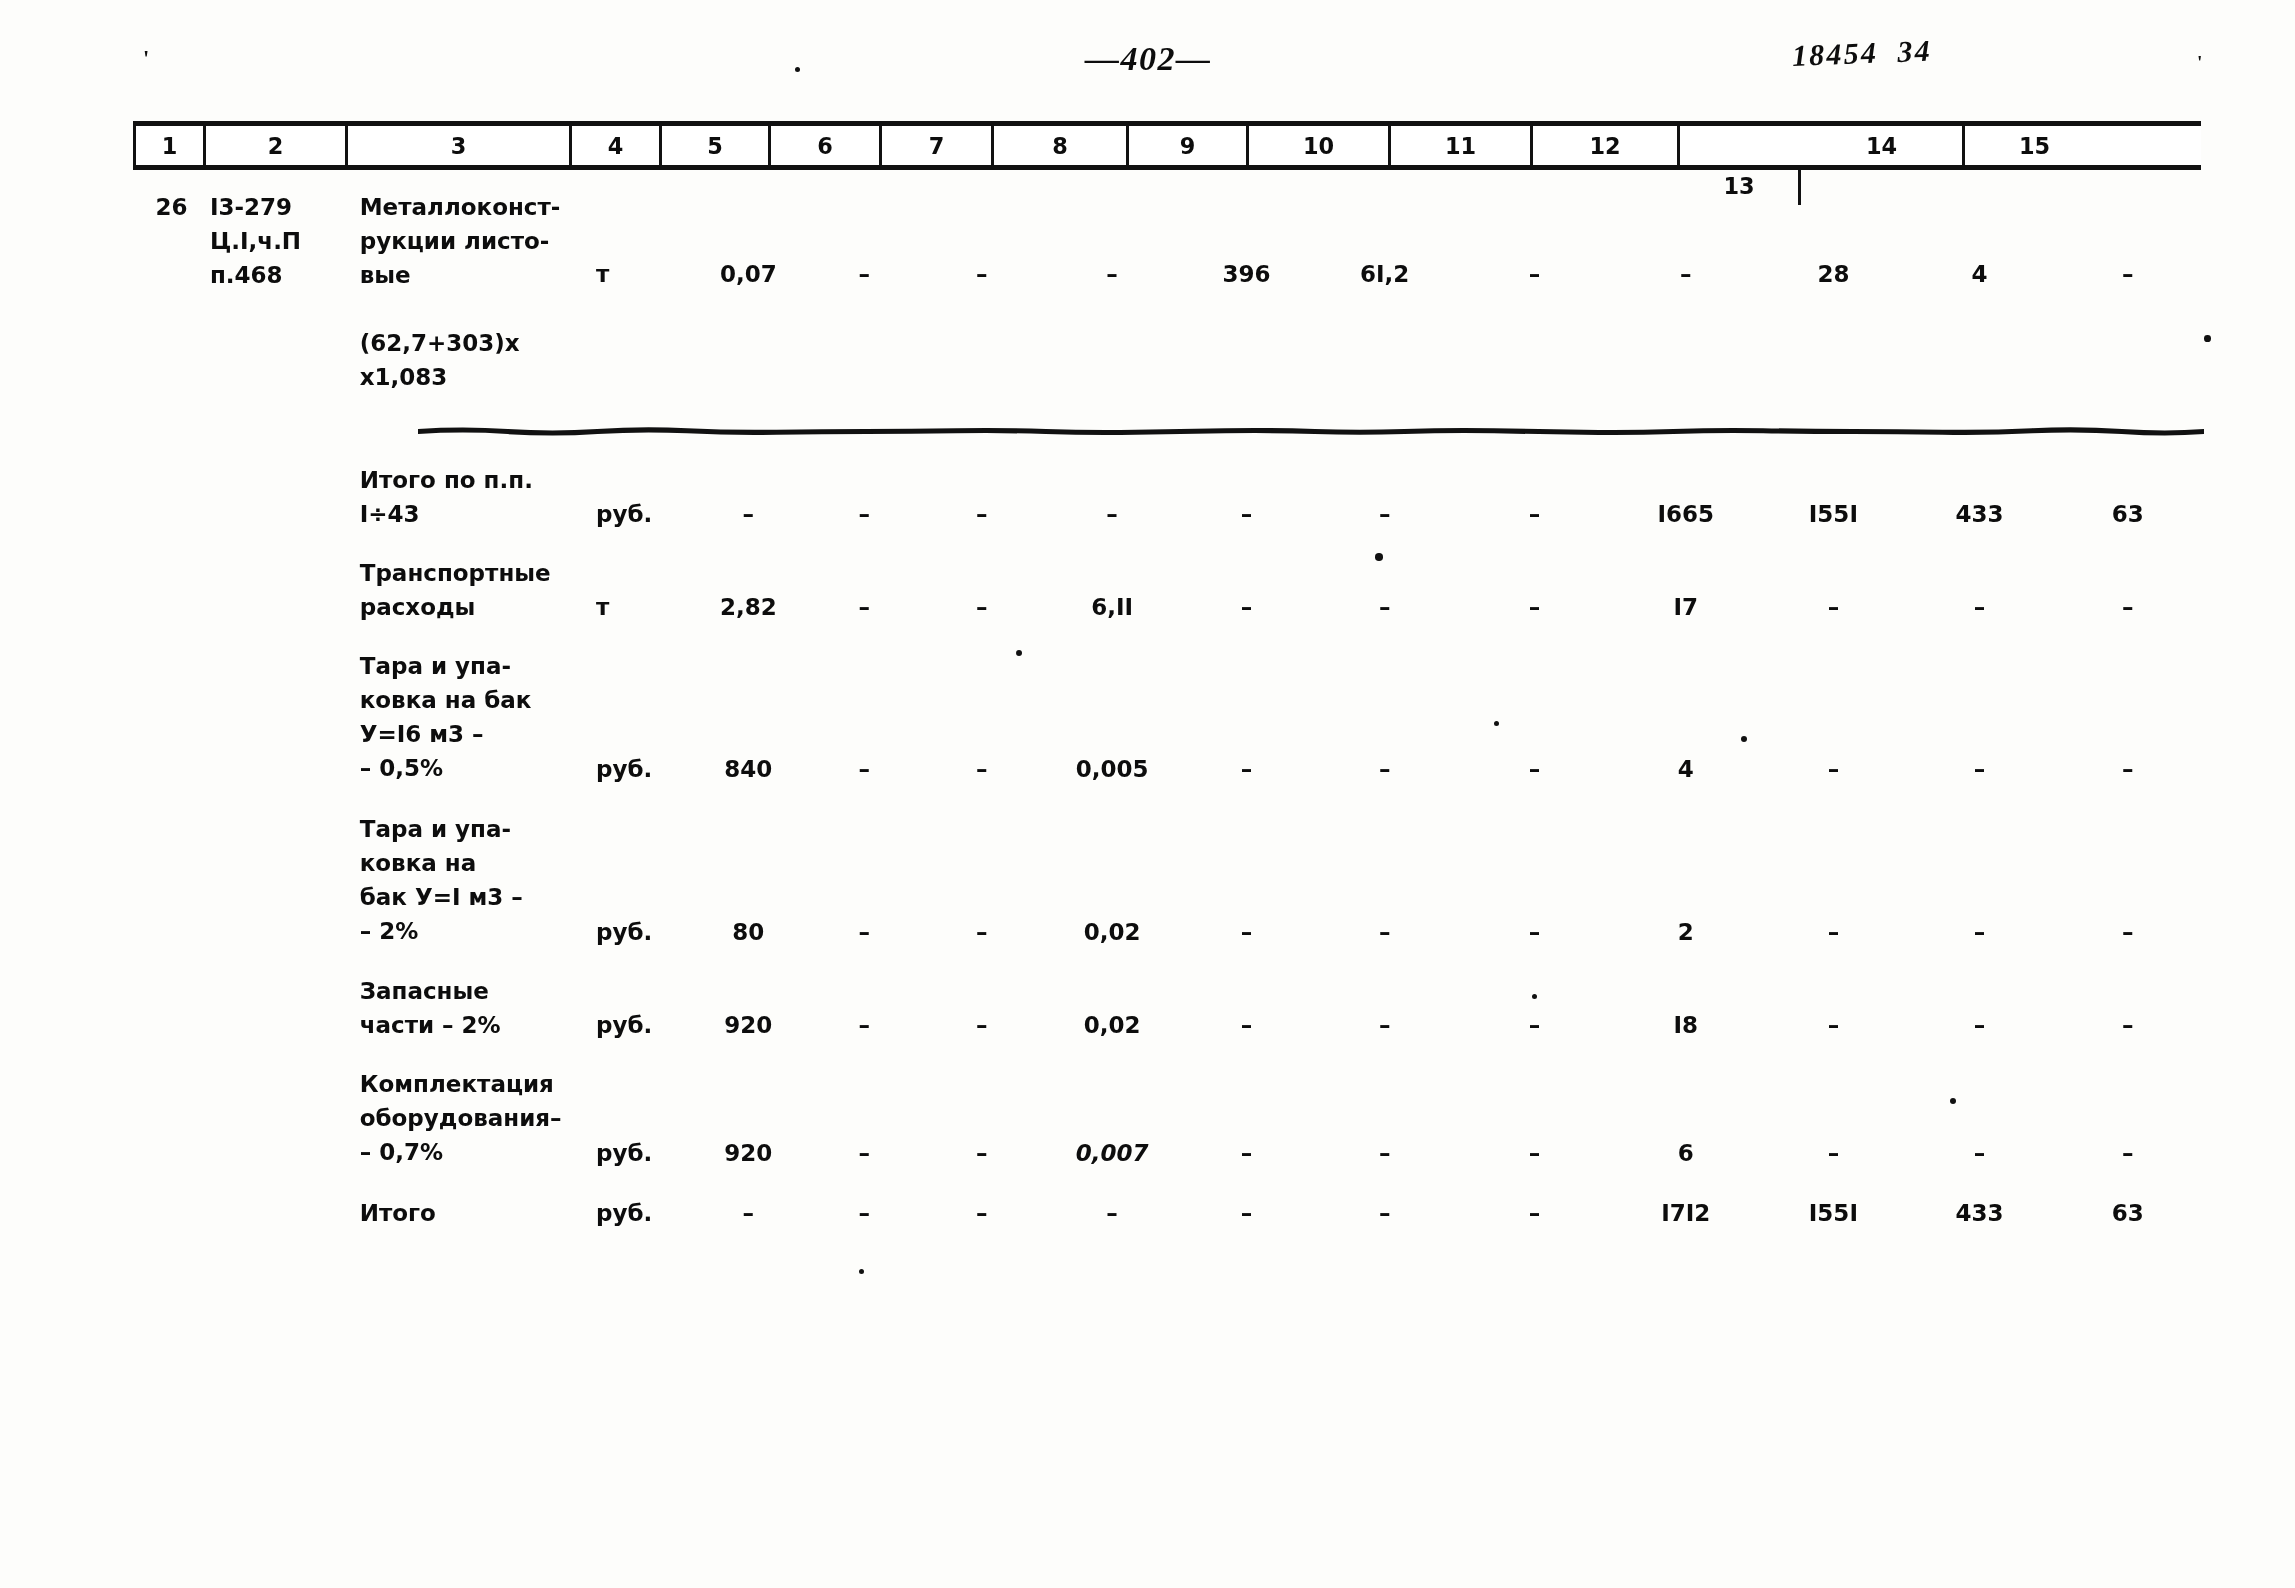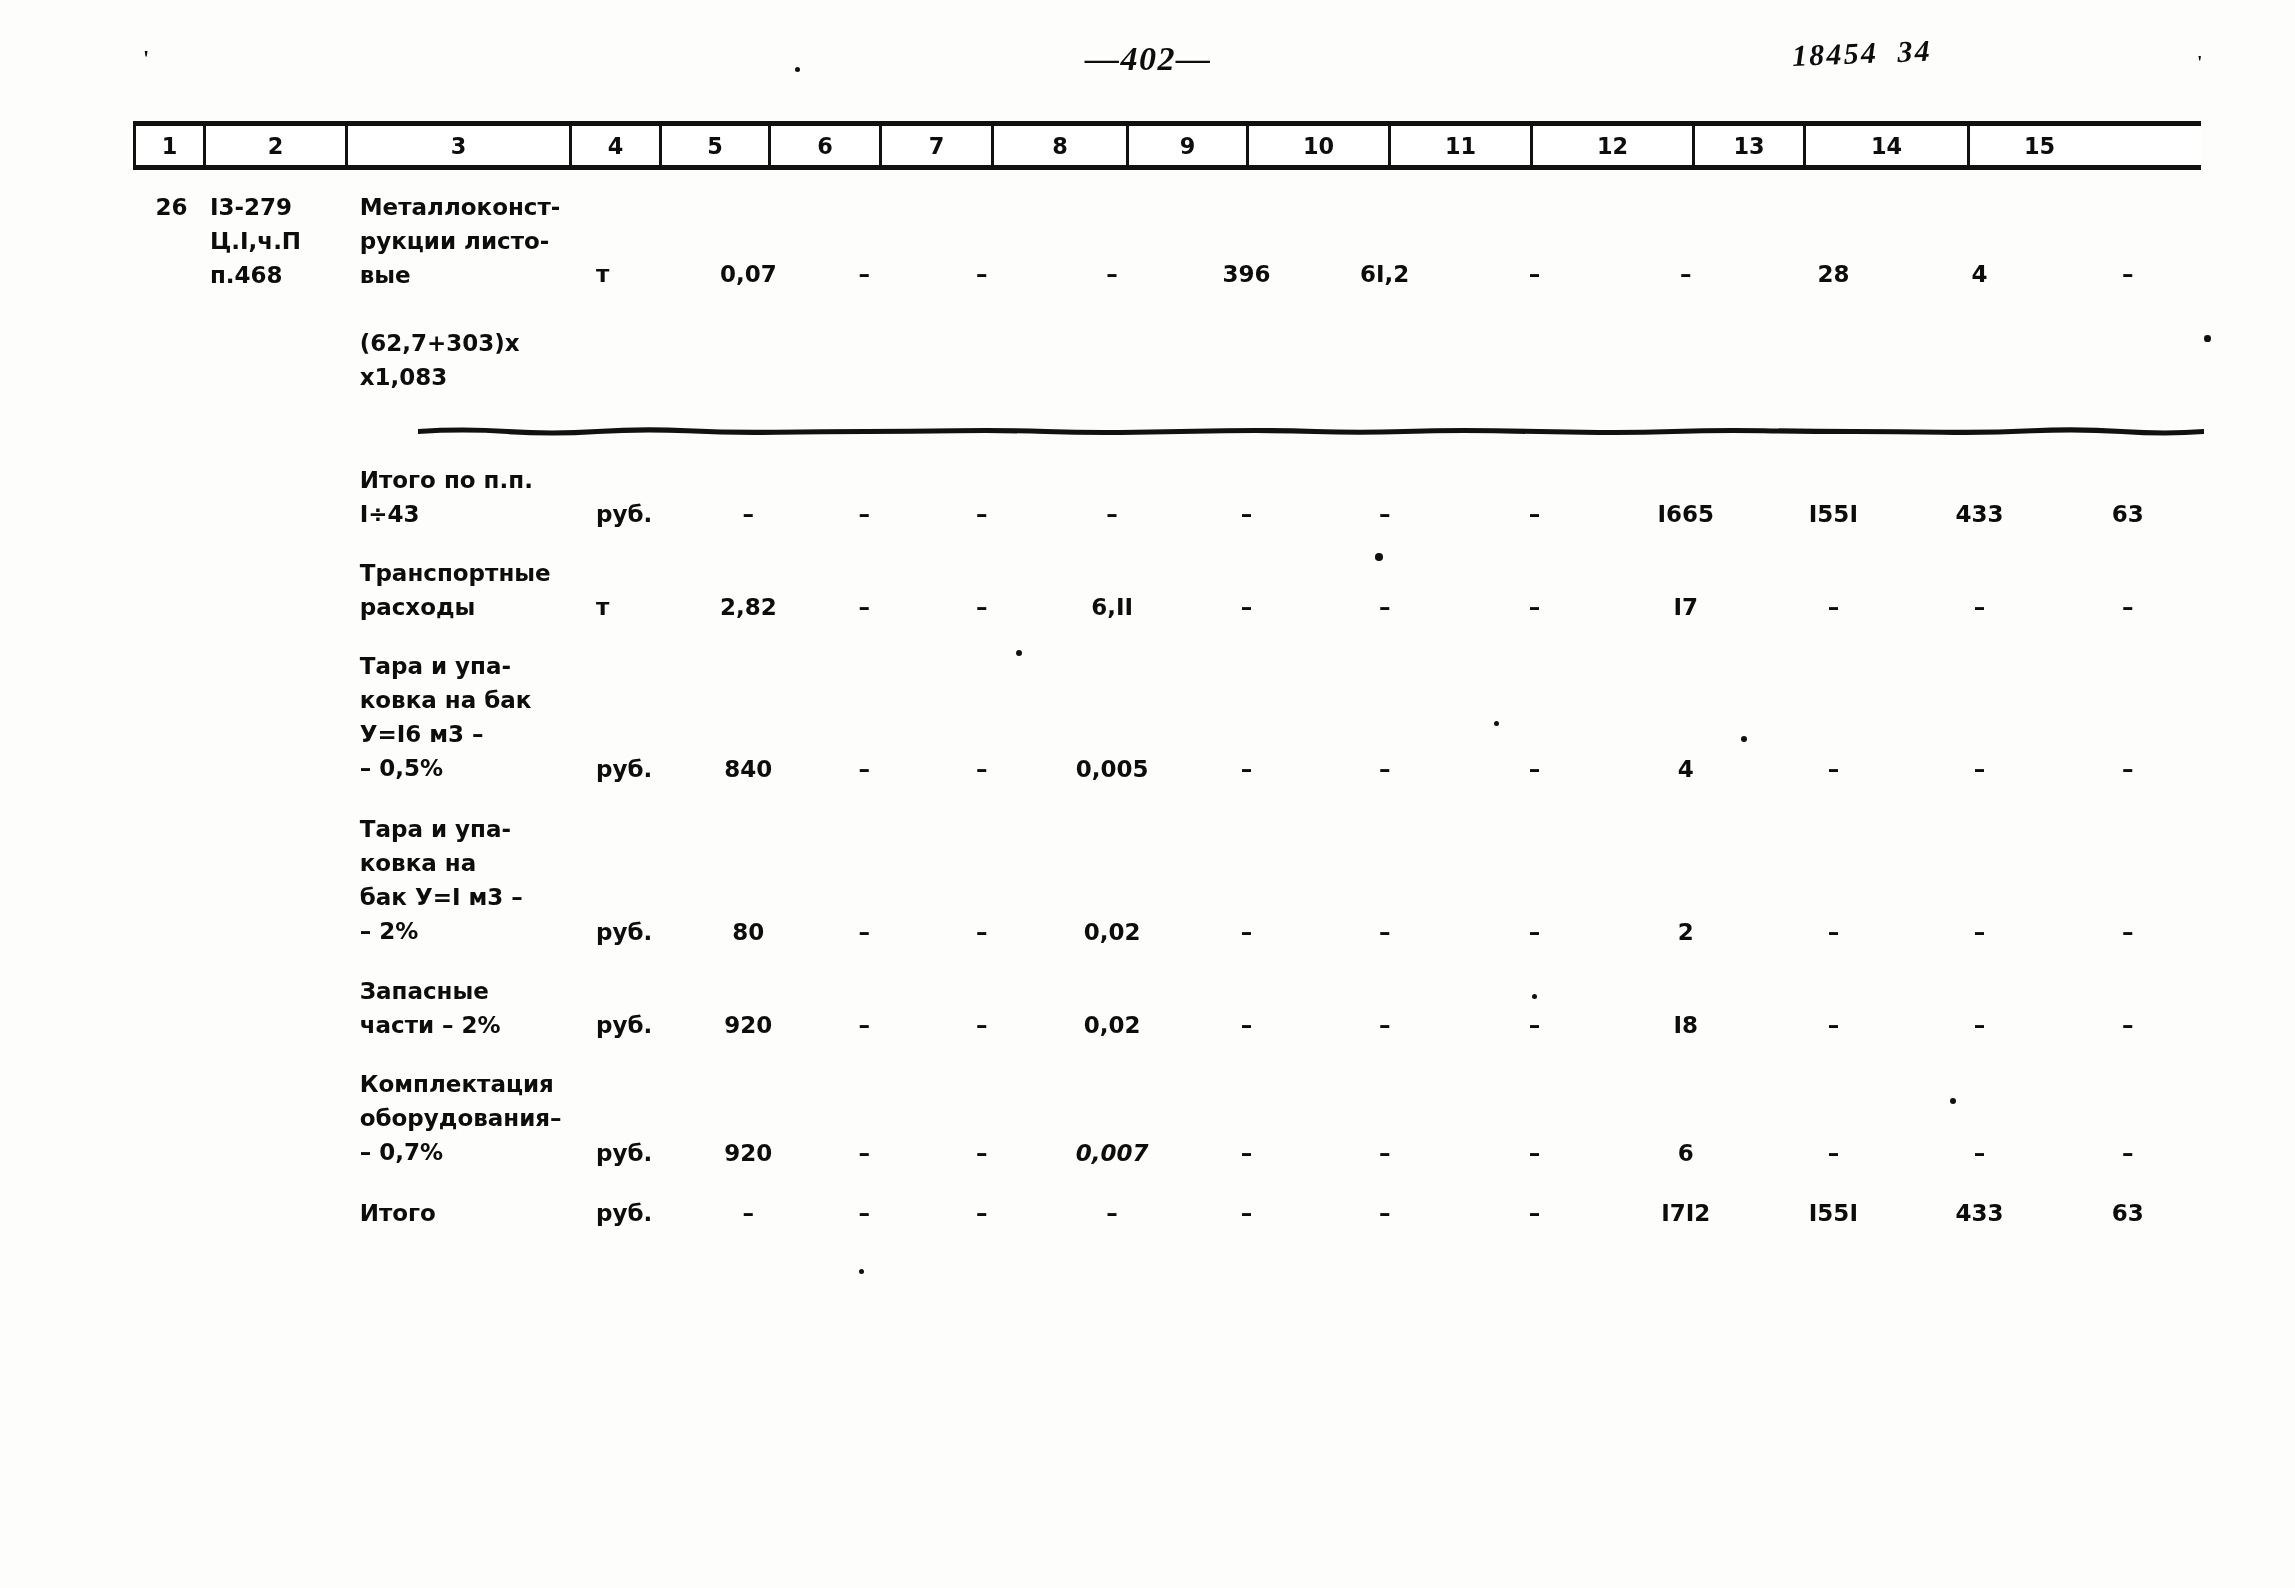--- a/index.html
+++ b/index.html
@@ -94,22 +94,22 @@
       <div class="cell" style="width: 142px;">2</div>
       <div class="cell" style="width: 224px;">3</div>
       <div class="cell" style="width: 90px;">4</div>
       <div class="cell" style="width: 109px;">5</div>
       <div class="cell" style="width: 111px;">6</div>
       <div class="cell" style="width: 112px;">7</div>
       <div class="cell" style="width: 135px;">8</div>
       <div class="cell" style="width: 120px;">9</div>
       <div class="cell" style="width: 142px;">10</div>
       <div class="cell" style="width: 142px;">11</div>
-      <div class="cell" style="width: 162px; text-align: center;">12</div>
-      <div class="cell" style="width: 111px;">13</div>
+      <div class="cell" style="width: 147px; text-align: center;">12</div>
+      <div class="cell" style="width: 121px; margin-top: 40px;">13</div>
       <div class="cell" style="width: 164px;">14</div>
       <div class="cell" style="width: 139px;">15</div>
     </div>
 
   <table class="tbl">
     <colgroup>
       <col style="width:73px">
       <col style="width:142px">
       <col style="width:224px">
       <col style="width:90px">

